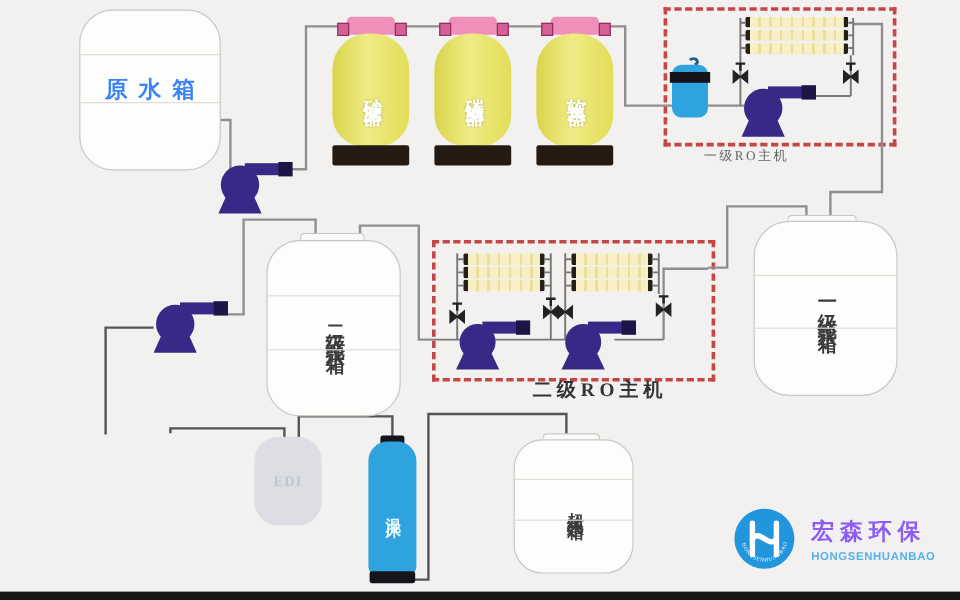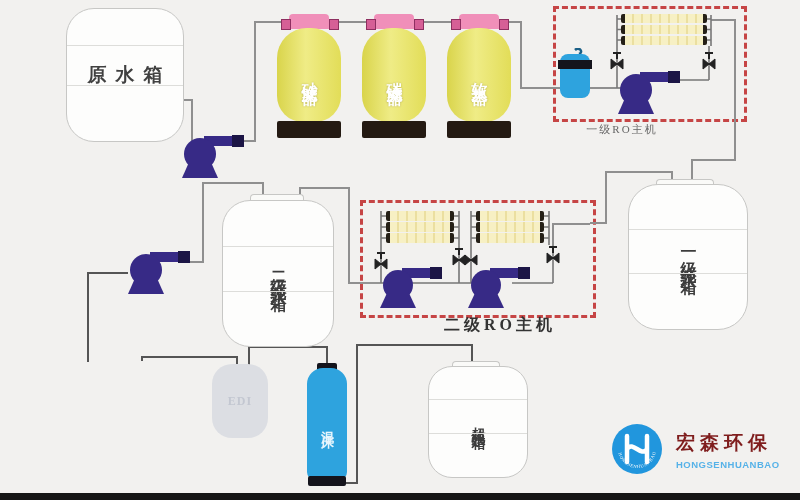--- a/index.html
+++ b/index.html
@@ -98,21 +98,21 @@
       <g>
         <path d="M547,253 L553,258 L547,263 Z M559,253 L553,258 L559,263 Z"></path>
           <path d="M553,253 V247 M549,247 H557" fill="none" stroke-width="2"></path>
       </g>
     </g>
   </svg>
 
   <div class="tank" style="left:66px;top:8px;width:116px;height:132px;border-radius:28px;">
     <div class="tank-line" style="top:36px;"></div>
     <div class="tank-line" style="top:76px;"></div>
-    <span style="font-size:19px;font-weight:bold;color:#404040;letter-spacing:9px;padding-left:9px;">原水箱</span>
+    <span style="font-size:19px;font-weight:bold;color:#3b82f6;letter-spacing:9px;padding-left:9px;">原水箱</span>
   </div>
 
   <div class="filter-cap" style="left:289px;top:14px;"></div>
   <div class="cap-tab" style="left:281px;top:19px;"></div>
   <div class="cap-tab" style="left:329px;top:19px;"></div>
   <div class="filter" style="left:277px;top:28px;">
     <span class="filter-label">砂滤器</span>
   </div>
   <div class="filter-base" style="left:277px;top:121px;"></div>
 
@@ -244,20 +244,20 @@
       <circle cx="27" cy="27" r="25" fill="#2196dd"></circle>
       <path d="M17,14 V40 M37,14 V40 M17,27 C23,18 31,36 37,27" stroke="#ffffff" stroke-width="4.5" fill="none" stroke-linecap="round"></path>
       <defs>
           <path id="arcpath" d="M8,27 A19,19 0 0,0 46,27"></path>
         </defs>
       <text font-size="4.5" fill="#ffffff" letter-spacing="0.6">
         <textPath href="#arcpath" startOffset="4">HONGSENHUANBAO</textPath>
       </text>
     </svg>
     <div style="position:absolute;left:66px;top:8px;width:114px;">
-      <div style="font-size:19px;font-weight:bold;color:#7f1d1d;letter-spacing:5px;font-family:'Liberation Sans',sans-serif;">宏森环保</div>
+      <div style="font-size:19px;font-weight:bold;color:#8b5cf6;letter-spacing:5px;font-family:'Liberation Sans',sans-serif;">宏森环保</div>
       <div style="font-size:9.5px;font-weight:bold;color:#56b2e8;letter-spacing:0.5px;margin-top:3px;font-family:'Liberation Sans',sans-serif;">HONGSENHUANBAO</div>
     </div>
   </div>
 
   <div class="bottom-bar"></div>
 
 </div>
 
 </body></html>

